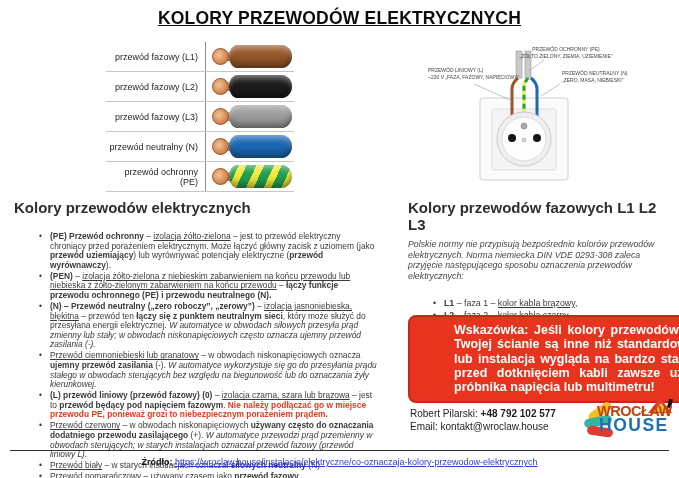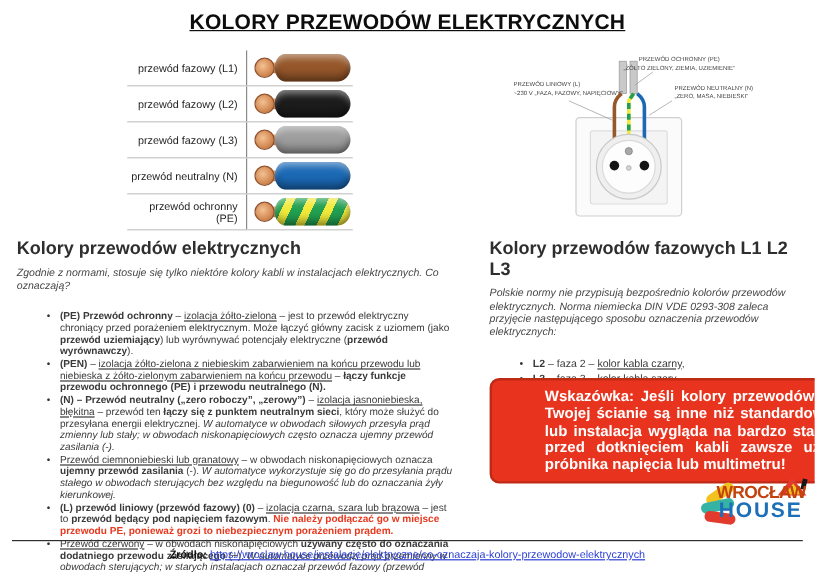--- a/index.html
+++ b/index.html
@@ -148,45 +148,47 @@
     <text x="166" y="13" text-anchor="middle" class="slabel">PRZEWÓD OCHRONNY (PE)</text>
     <text x="166" y="20" text-anchor="middle" class="slabel">„ŻÓŁTO ZIELONY, ZIEMIA, UZIEMIENIE”</text>
     <text x="28" y="34" class="slabel">PRZEWÓD LINIOWY (L)</text>
     <text x="28" y="41" class="slabel">~230 V „FAZA, FAZOWY, NAPIĘCIOWY”</text>
     <text x="162" y="37" class="slabel">PRZEWÓD NEUTRALNY (N)</text>
     <text x="162" y="44" class="slabel">„ZERO, MASA, NIEBIESKI”</text>
   </svg>
 
   <div class="left-col">
     <h2>Kolory przewodów elektrycznych</h2>
-    <p class="intro">Zgodnie z normami, stosuje się tylko niektóre kolory kabli w instalacjach elektrycznych. Co oznaczają?</p>
     <ul class="bullets">
       <li><span style="font-weight: bold;">(PE) Przewód ochronny</span><span> – </span><span style="text-decoration: underline;">izolacja żółto-zielona</span><span> – jest to przewód elektryczny chroniący przed porażeniem elektrycznym. Może łączyć główny zacisk z uziomem (jako </span><span style="font-weight: bold;">przewód uziemiający</span><span>) lub wyrównywać potencjały elektryczne (</span><span style="font-weight: bold;">przewód wyrównawczy</span><span>).</span></li>
       <li><span style="font-weight: bold;">(PEN)</span><span> – </span><span style="text-decoration: underline;">izolacja żółto-zielona z niebieskim zabarwieniem na końcu przewodu lub niebieska z żółto-zielonym zabarwieniem na końcu przewodu</span><span> – </span><span style="font-weight: bold;">łączy funkcje przewodu ochronnego (PE) i przewodu neutralnego (N).</span></li>
       <li><span style="font-weight: bold;">(N) – Przewód neutralny („zero roboczy”, „zerowy”)</span><span> – </span><span style="text-decoration: underline;">izolacja jasnoniebieska, błękitna</span><span> – przewód ten </span><span style="font-weight: bold;">łączy się z punktem neutralnym sieci</span><span>, który może służyć do przesyłana energii elektrycznej. </span><span style="font-style: italic;">W automatyce w obwodach siłowych przesyła prąd zmienny lub stały; w obwodach niskonapięciowych często oznacza ujemny przewód zasilania (-).</span></li>
       <li><span style="text-decoration: underline;">Przewód ciemnoniebieski lub granatowy</span><span> – w obwodach niskonapięciowych oznacza </span><span style="font-weight: bold;">ujemny przewód zasilania</span><span> (-). </span><span style="font-style: italic;">W automatyce wykorzystuje się go do przesyłania prądu stałego w obwodach sterujących bez względu na biegunowość lub do oznaczania żyły kierunkowej.</span></li>
       <li><span style="font-weight: bold;">(L) przewód liniowy (przewód fazowy) (0)</span><span> – </span><span style="text-decoration: underline;">izolacja czarna, szara lub brązowa</span><span> – jest to </span><span style="font-weight: bold;">przewód będący pod napięciem fazowym</span><span>. </span><span style="font-weight: bold; color: rgb(232, 57, 31);">Nie należy podłączać go w miejsce przewodu PE, ponieważ grozi to niebezpiecznym porażeniem prądem.</span></li>
       <li><span style="text-decoration: underline;">Przewód czerwony</span><span> – w obwodach niskonapięciowych </span><span style="font-weight: bold;">używany często do oznaczania dodatniego przewodu zasilającego</span><span> (+). </span><span style="font-style: italic;">W automatyce przewodzi prąd przemienny w obwodach sterujących; w starych instalacjach oznaczał przewód fazowy (przewód liniowy L).</span></li>
       <li><span style="text-decoration: underline;">Przewód biały</span><span> – w starych instalacjach oznaczał </span><span style="font-weight: bold;">siłowych neutralny</span><span> (N)</span></li>
       <li><span style="text-decoration: underline;">Przewód pomarańczowy</span><span> – używany czasem jako </span><span style="font-weight: bold;">przewód fazowy</span><span>.</span></li>
     </ul>
   </div>
 
   <div class="right-col">
     <h2>Kolory przewodów fazowych L1 L2 L3</h2>
     <p class="intro">Polskie normy nie przypisują bezpośrednio kolorów przewodów elektrycznych. Norma niemiecka DIN VDE 0293-308 zaleca przyjęcie następującego sposobu oznaczenia przewodów elektrycznych:</p>
     <ul class="bullets">
+      <li><span style="font-weight: bold;">L1</span><span> – faza 1 – </span><span style="text-decoration: underline;">kolor kabla brązowy</span><span>,</span></li>
       <li><span style="font-weight: bold;">L2</span><span> – faza 2 – </span><span style="text-decoration: underline;">kolor kabla czarny</span><span>,</span></li>
       <li><span style="font-weight: bold;">L3</span><span> – faza 3 – </span><span style="text-decoration: underline;">kolor kabla szary</span><span>.</span></li>
     </ul>
   </div>
 
   <div class="warning" style="background-color: rgb(232, 52, 30); border-color: rgb(191, 42, 23); padding-left: 44px;">Wskazówka: Jeśli kolory przewodów w Twojej ścianie są inne niż standardowe lub instalacja wygląda na bardzo starą, przed dotknięciem kabli zawsze użyj próbnika napięcia lub multimetru!</div>
 
   <div class="contact">
+    <div><span>Robert Pilarski: </span><span class="b">+48 792 102 577</span></div>
+    <div>Email: kontakt@wroclaw.house</div>
   </div>
 
   <div class="logo">
     <span class="sw sw1" style="background:#f2c21e"></span>
     <span class="sw sw2" style="background:#35b3a5"></span>
     <span class="sw sw3" style="background:#e23b2e"></span>
     <span class="roof"></span>
     <span class="roof2"></span>
     <span class="chimney"></span>
     <span class="t1">WROCŁAW</span>

